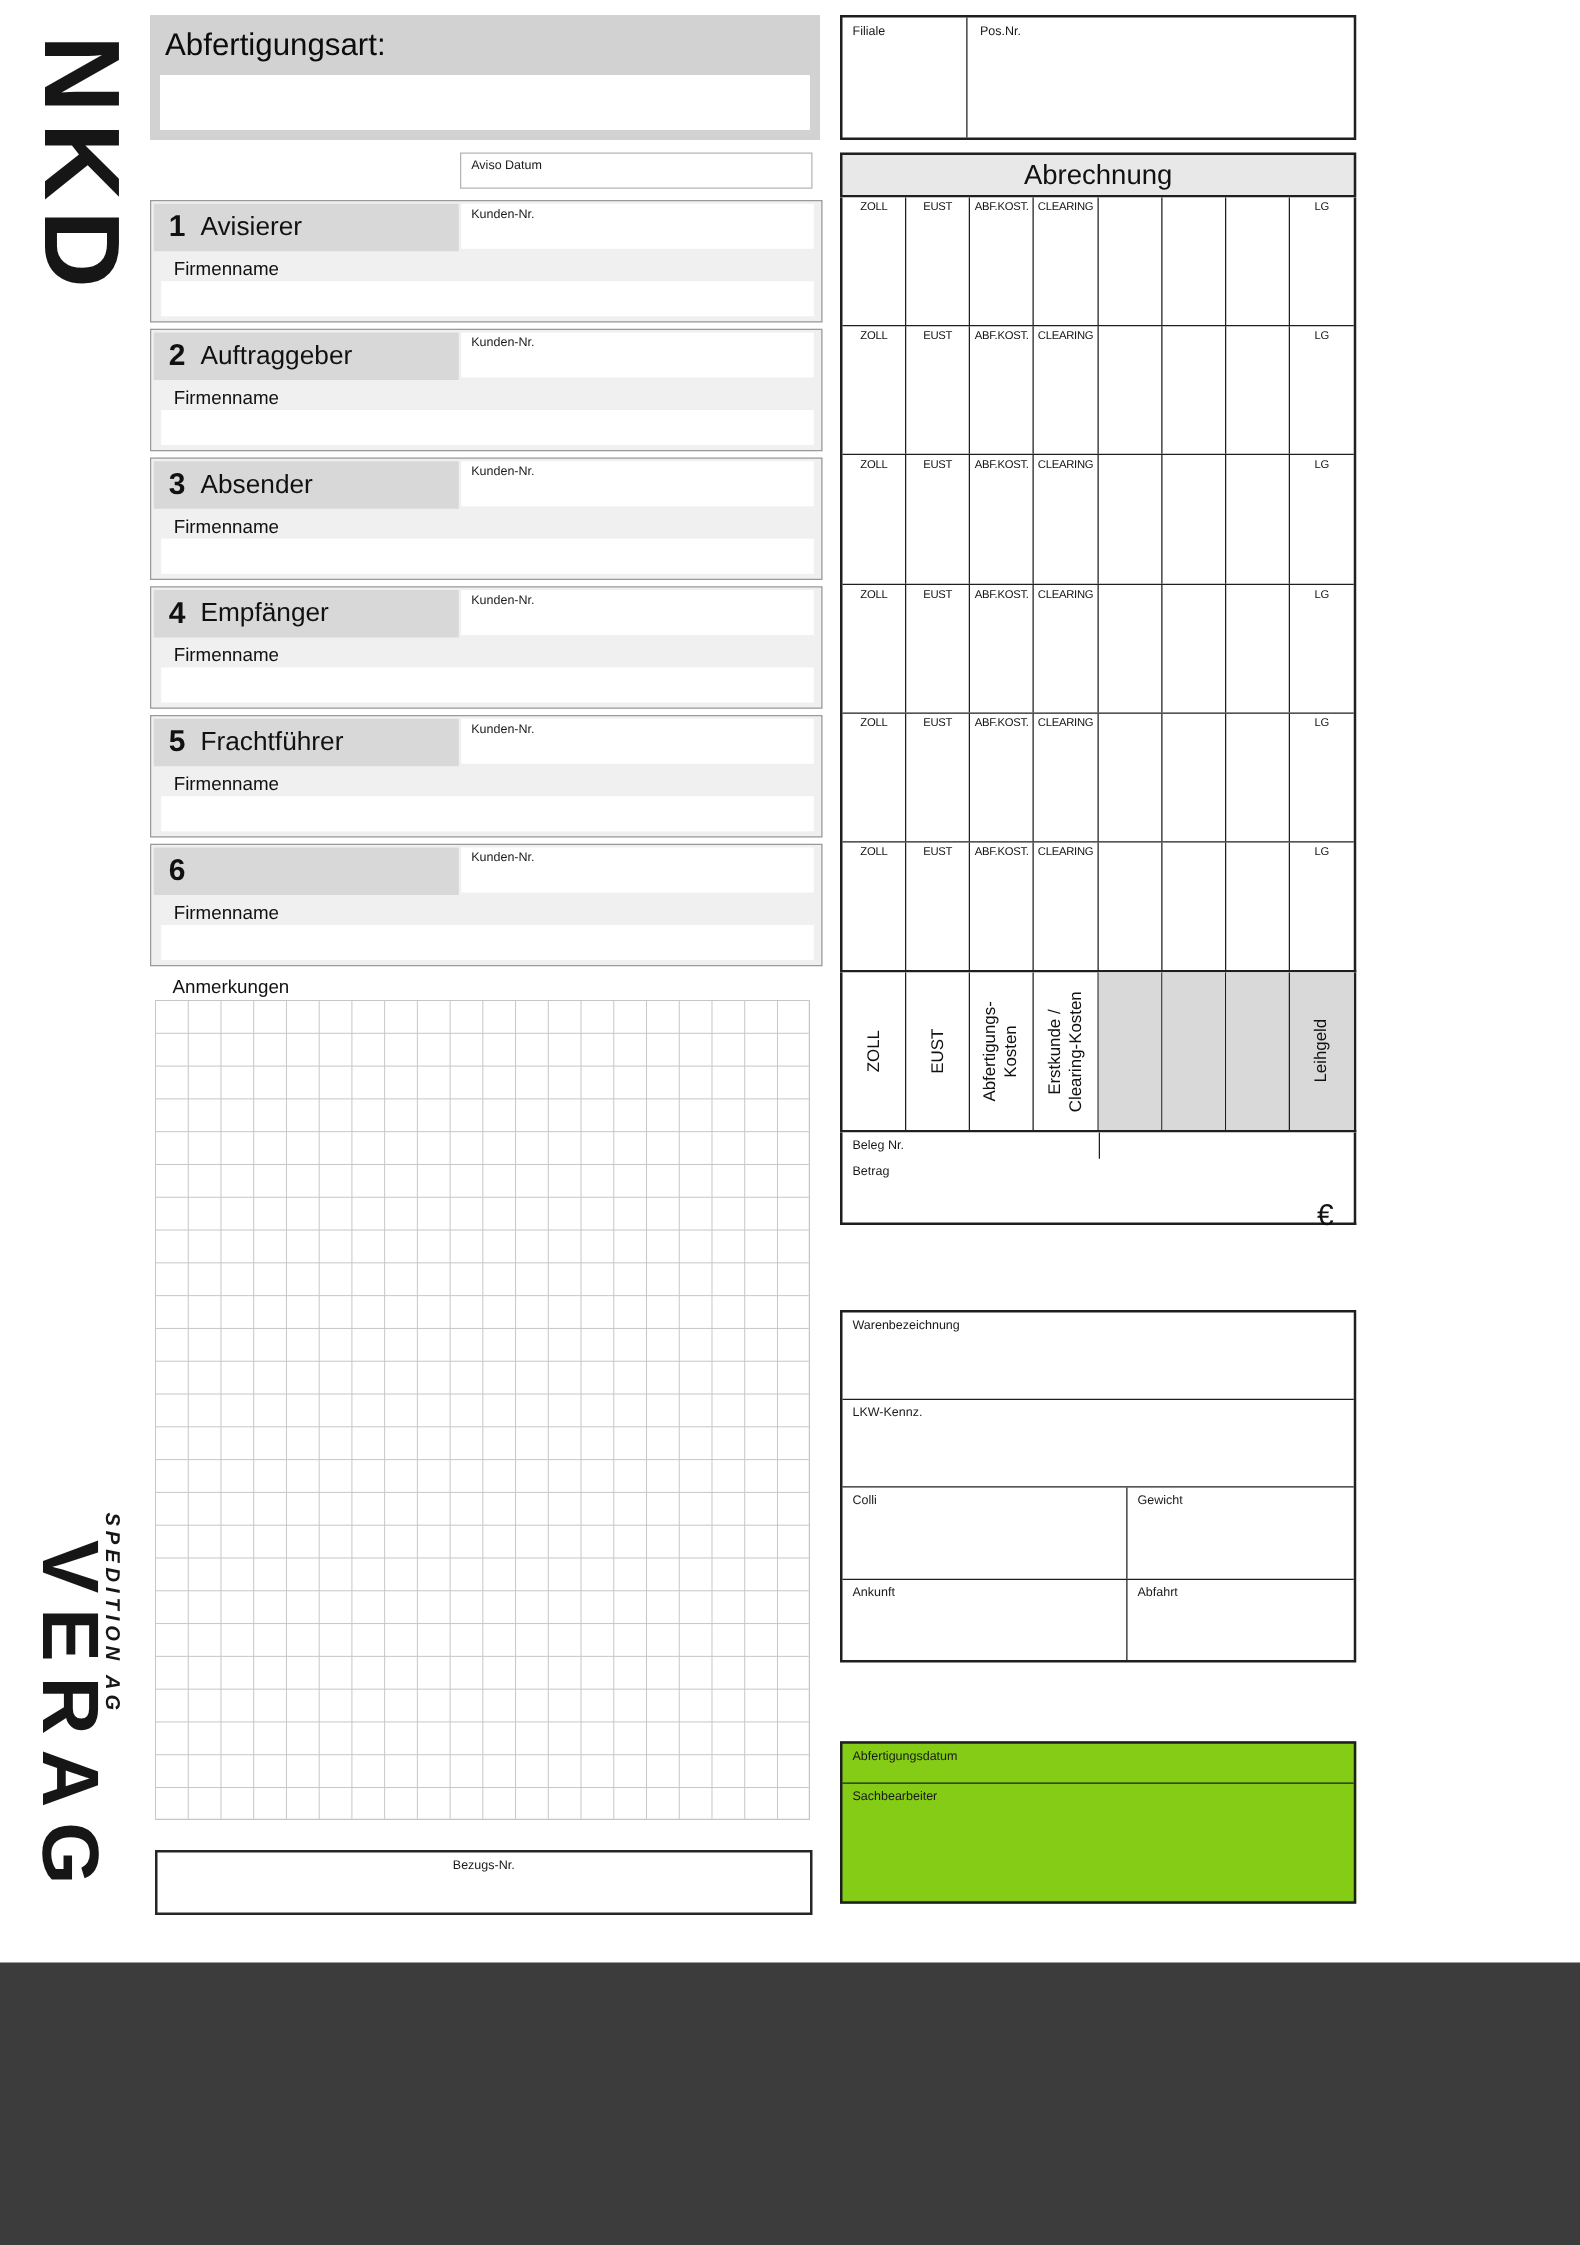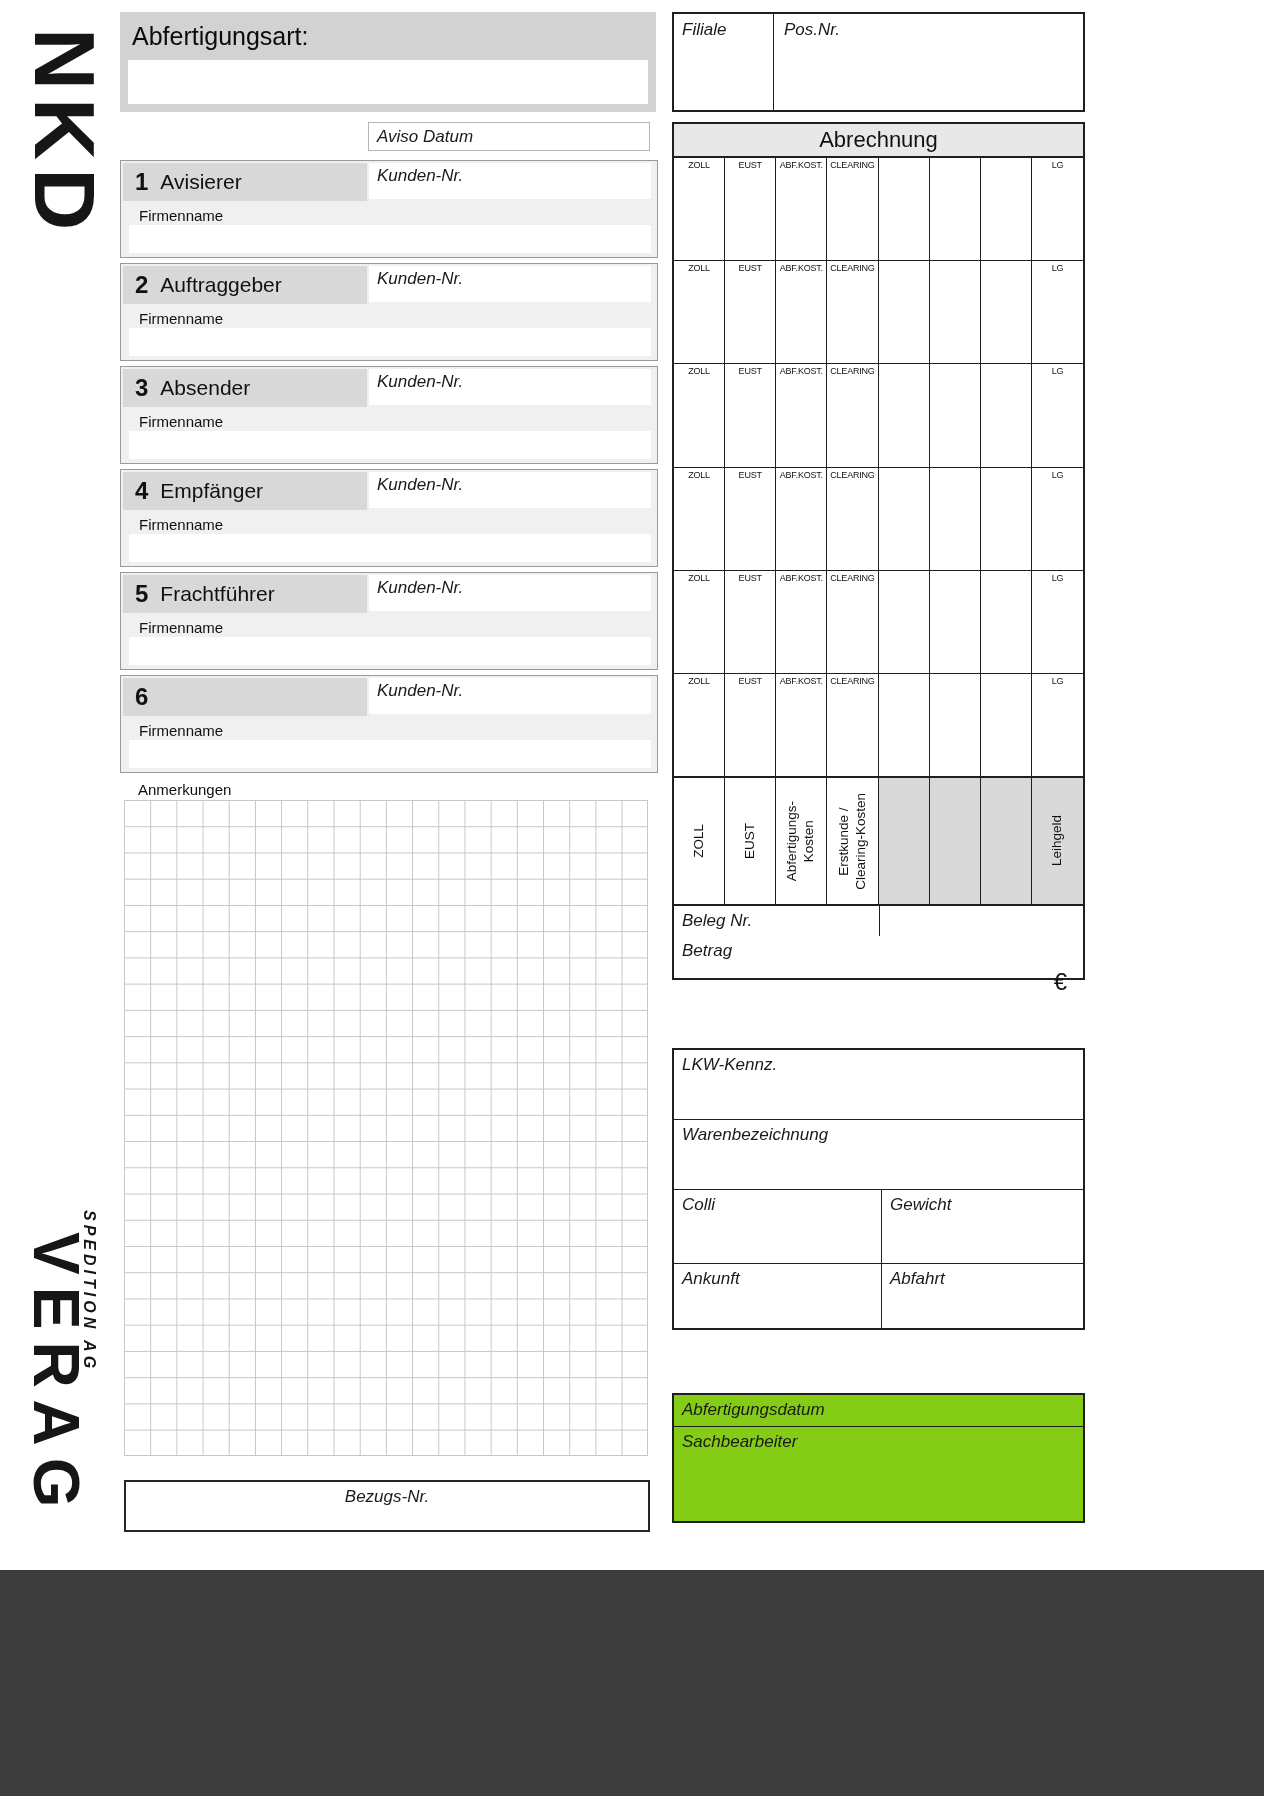--- a/index.html
+++ b/index.html
@@ -2,21 +2,21 @@
 <html><head>
 <meta charset="utf-8">
 <style>
   * { box-sizing: border-box; margin: 0; padding: 0; }
   body { margin: 0; background: #ffffff; }
   .page {
     position: relative; width: 1264px; height: 1796px; background: #fff;
     font-family: "Liberation Sans", "DejaVu Sans", sans-serif; color: #111;
     overflow: hidden;
   }
-  .field-label { font-size: 17px; color: #1a1a1a; display: block; font-style: italic; }
+  .field-label { font-size: 10px; color: #1a1a1a; display: block; }
 
   
   .brand-top {
     position: absolute; left: 22px; top: 28px;
     writing-mode: vertical-rl; font-size: 86px; font-weight: 900;
     letter-spacing: 8px; line-height: 1; color: #161616;
   }
   .verag-main {
     position: absolute; left: 24px; top: 1232px;
     writing-mode: vertical-rl; font-size: 64px; font-weight: 900;
@@ -97,21 +97,21 @@
 
   
   .shipment-box { position: absolute; left: 672px; top: 1048px; width: 413px; height: 282px; border: 2px solid #1f1f1f; background: #fff; display: flex; flex-direction: column; }
   .ship-row { border-bottom: 1px solid #1f1f1f; padding: 5px 8px; }
   .ship-row.split { display: flex; padding: 0; }
   .ship-row:last-child { border-bottom: 0; }
   .row-lkw { height: 70px; }
   .row-waren { height: 70px; }
   .row-colligew { height: 74px; }
   .row-ankab { flex: 1; }
-  .split-left { width: 208px; border-right: 1px solid #1f1f1f; padding: 5px 8px; }
+  .split-left { width: 228px; border-right: 1px solid #1f1f1f; padding: 5px 8px; }
   .split-right { flex: 1; padding: 5px 8px; }
 
   
   .processing-box { position: absolute; left: 672px; top: 1393px; width: 413px; height: 130px; border: 2px solid #1f1f1f; background: #84cc16; display: flex; flex-direction: column; }
   .proc-date { height: 32px; border-bottom: 1px solid #1f1f1f; padding: 5px 8px; }
   .proc-sach { flex: 1; padding: 5px 8px; }
 
   
   .bezugs-box { position: absolute; left: 124px; top: 1480px; width: 526px; height: 52px; border: 2px solid #262626; background: #fff; padding: 5px 8px; text-align: center; }
 
@@ -373,25 +373,25 @@
     <div class="betrag-cell">
       <span class="field-label">Betrag</span>
       <span class="currency">€</span>
     </div>
   </div>
 
   <div class="anm-label">Anmerkungen</div>
   <div class="anm-grid"></div>
 
   <div class="shipment-box">
+    <div class="ship-row row-waren">
+      <span class="field-label">Warenbezeichnung</span>
+    </div>
     <div class="ship-row row-lkw">
       <span class="field-label">LKW-Kennz.</span>
-    </div>
-    <div class="ship-row row-waren">
-      <span class="field-label">Warenbezeichnung</span>
     </div>
     <div class="ship-row split row-colligew">
       <div class="split-left">
         <span class="field-label">Colli</span>
       </div>
       <div class="split-right">
         <span class="field-label">Gewicht</span>
       </div>
     </div>
     <div class="ship-row split row-ankab">

